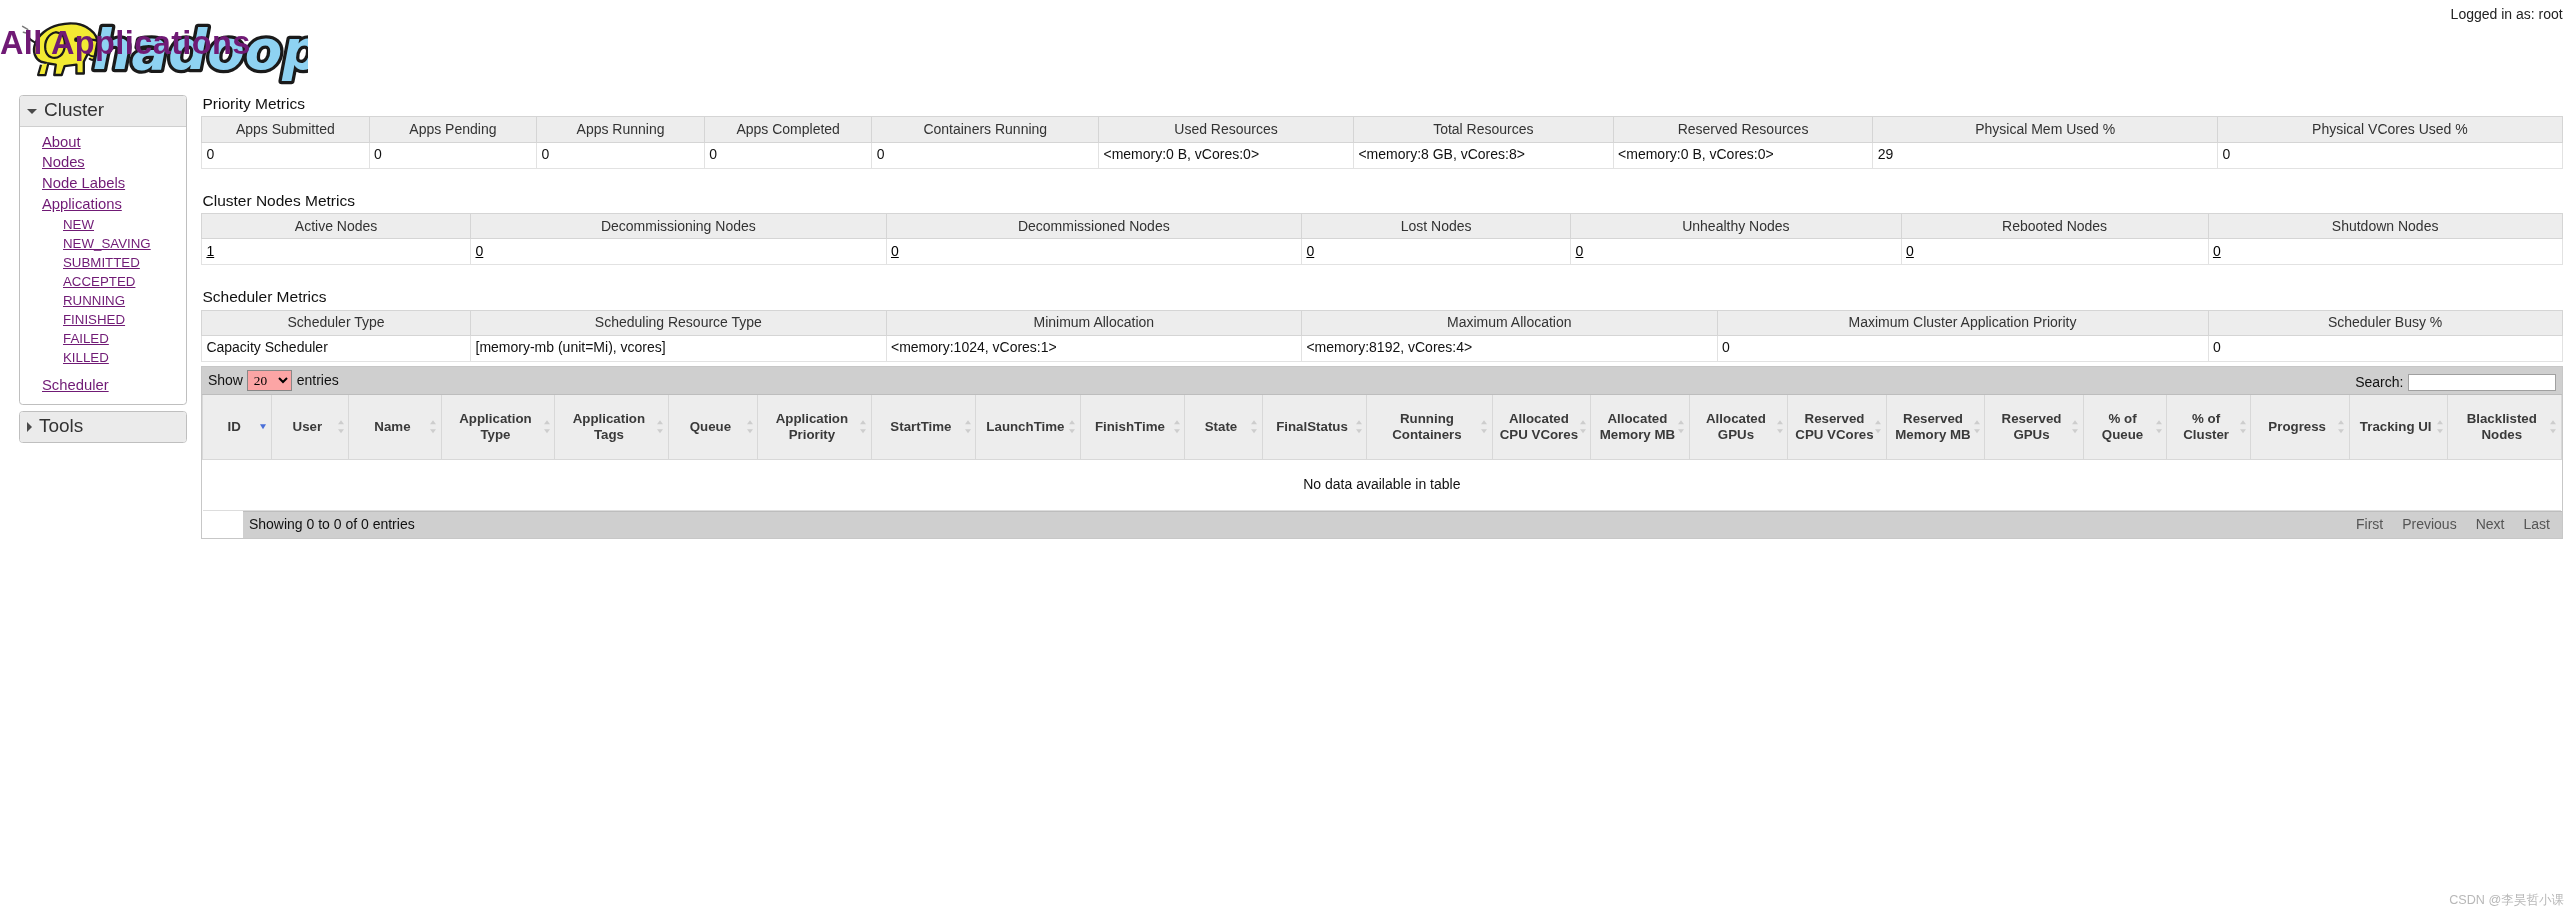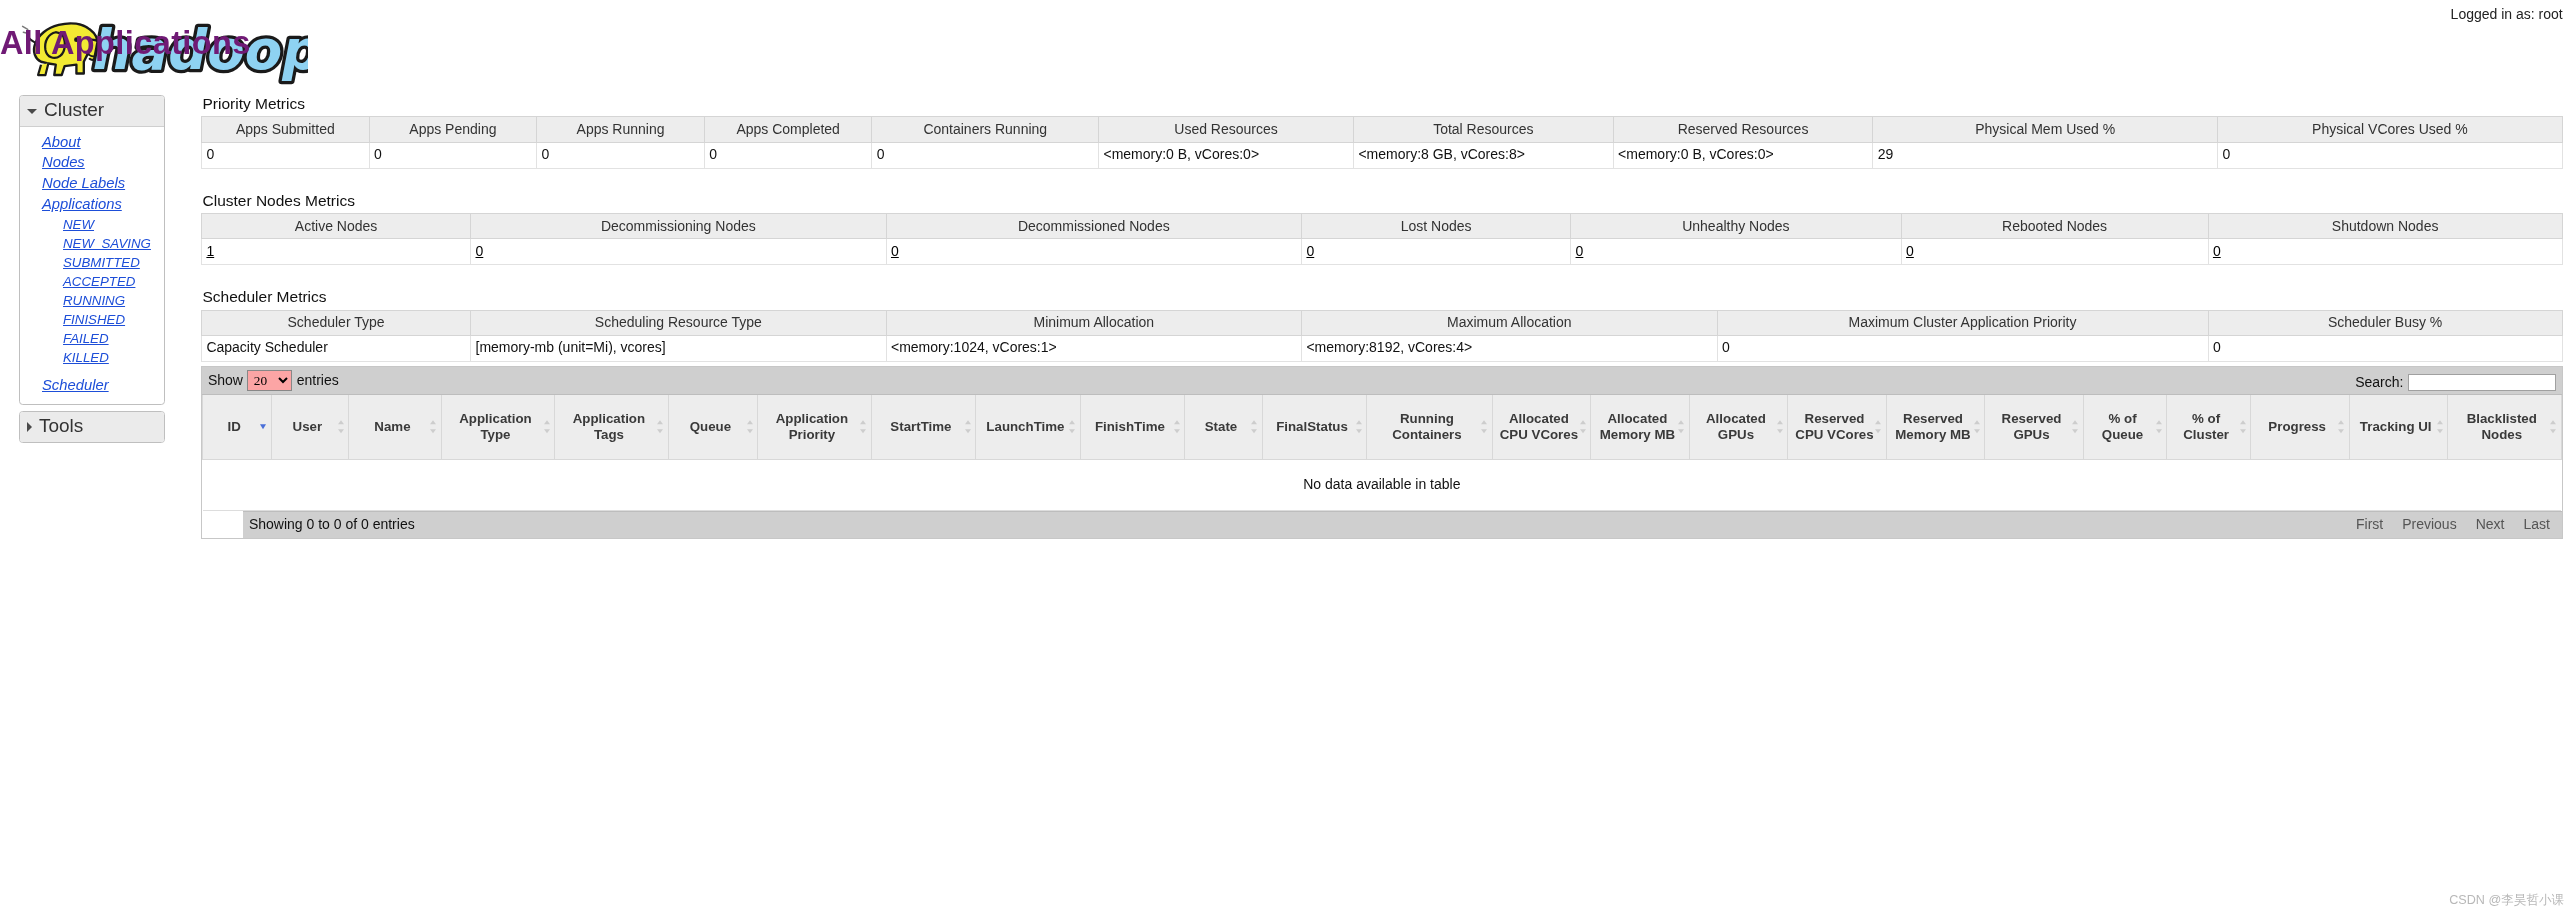--- a/index.html
+++ b/index.html
@@ -39,21 +39,21 @@
     font-size: 32.5px;
     font-weight: bold;
     color: #701a75;
     letter-spacing: 0.4px;
   }
 
   
   .sidebar {
     position: absolute;
     left: 19px; top: 95px;
-    width: 146px;
+    width: 168px;
   }
   .nav-block {
     border: 0.7px solid #bfbfbf;
     border-radius: 3.7px;
     background: #ffffff;
     margin-bottom: 5.9px;
     overflow: hidden;
   }
   .nav-head {
     background: #ebebeb;
@@ -79,27 +79,26 @@
     border-top: 5.2px solid transparent;
     border-bottom: 5.2px solid transparent;
     border-left: 5.9px solid #4a4a4a;
     border-right: none;
     margin-top: 0.7px;
   }
   .nav-body { padding: 4.4px 0 7.4px 0; }
   .nav-link {
     display: block;
     font-size: 14.8px;
-    color: #1d4ed8;
+    color: #701a75;
     text-decoration: underline;
     padding: 0.7px 0 0.7px 22px;
     line-height: 1.32;
     white-space: nowrap;
     cursor: pointer;
-    font-style: italic;
   }
   .nav-link.sub { padding-left: 43px; font-size: 13.3px; }
   .nav-gap { height: 8.9px; }
 
   
   .main {
     position: absolute;
     left: 201px; top: 95px;
     right: 13.3px;
   }

